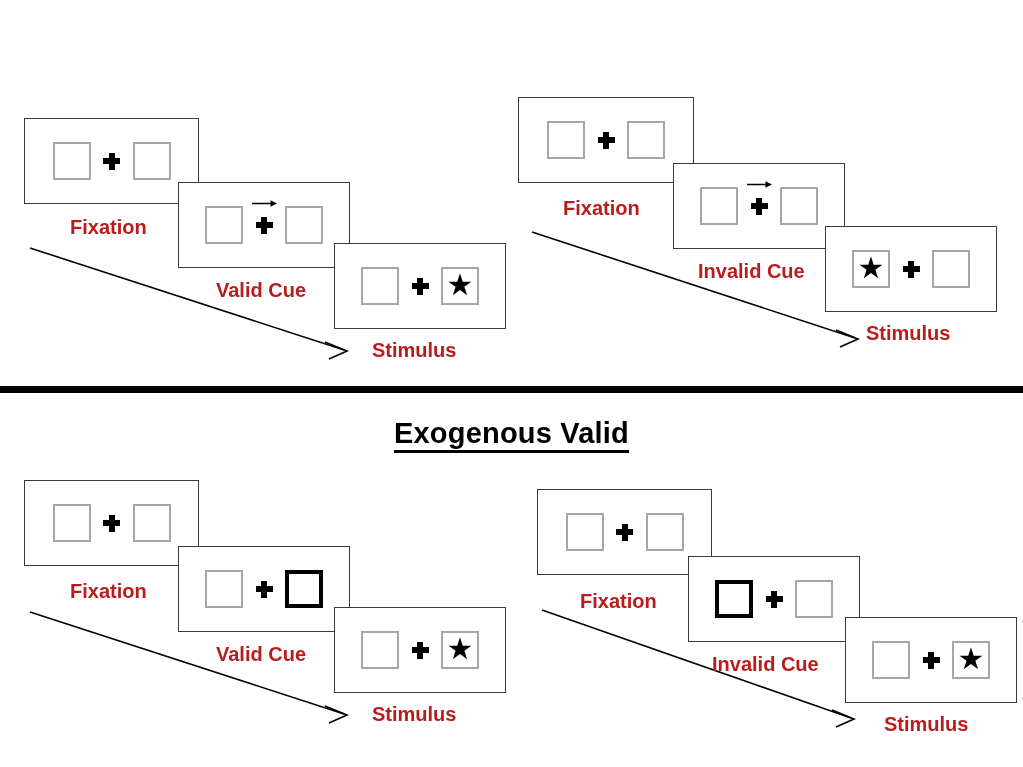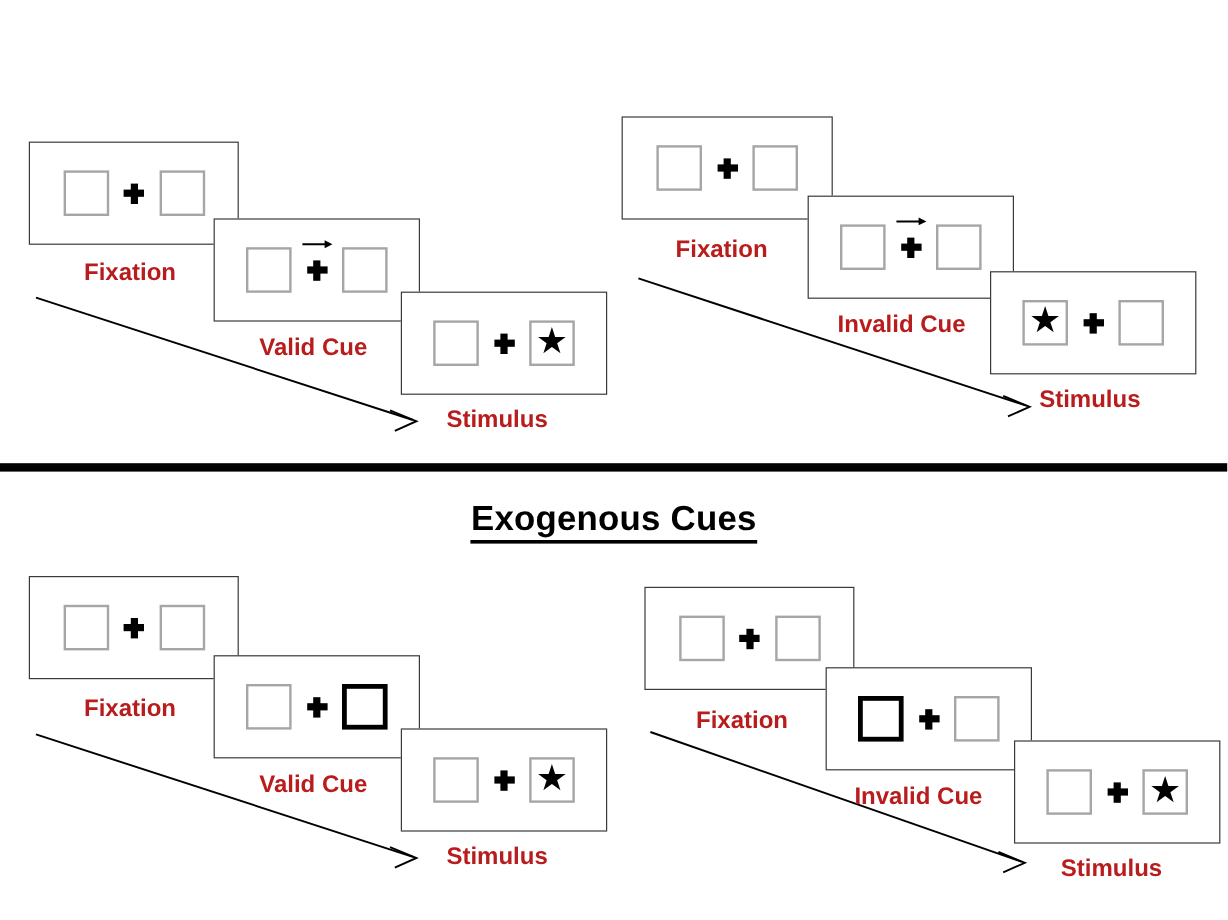--- a/index.html
+++ b/index.html
@@ -232,21 +232,21 @@
         <span class="plus-glyph"></span>
       </div>
       <div class="stim-box"></div>
     </div>
   </div>
   <div class="caption" style="left:866px; top:322px;">Stimulus</div>
 
   <div class="divider" style="top:386px;"></div>
 
   <div class="section-title" style="top:417px;">
-    <span>Exogenous Cues</span>
+    <span>Exogenous Valid</span>
   </div>
 
   <svg class="time-arrow" style="left:28px; top:608px;" width="330" height="120" viewBox="0 0 330 120">
     <line x1="2" y1="4" x2="316" y2="106" stroke="#000000" stroke-width="1.6"></line>
     <polyline points="297,98 319,107 301,115" fill="none" stroke="#000000" stroke-width="1.6"></polyline>
   </svg>
 
   <div class="panel" style="left:24px; top:480px; width:175px; height:86px;">
     <div class="panel-inner">
       <div class="stim-box"></div>

